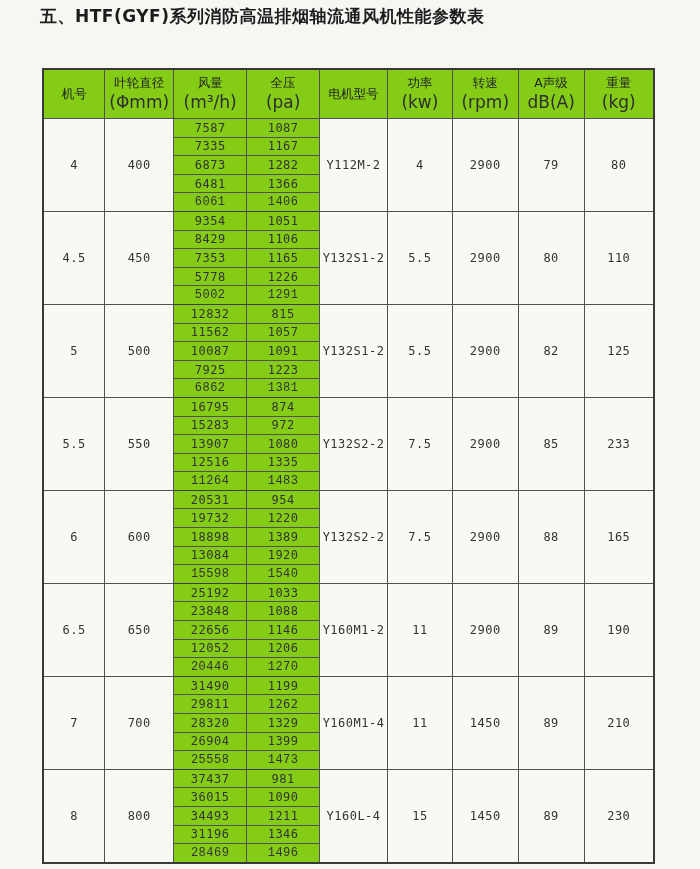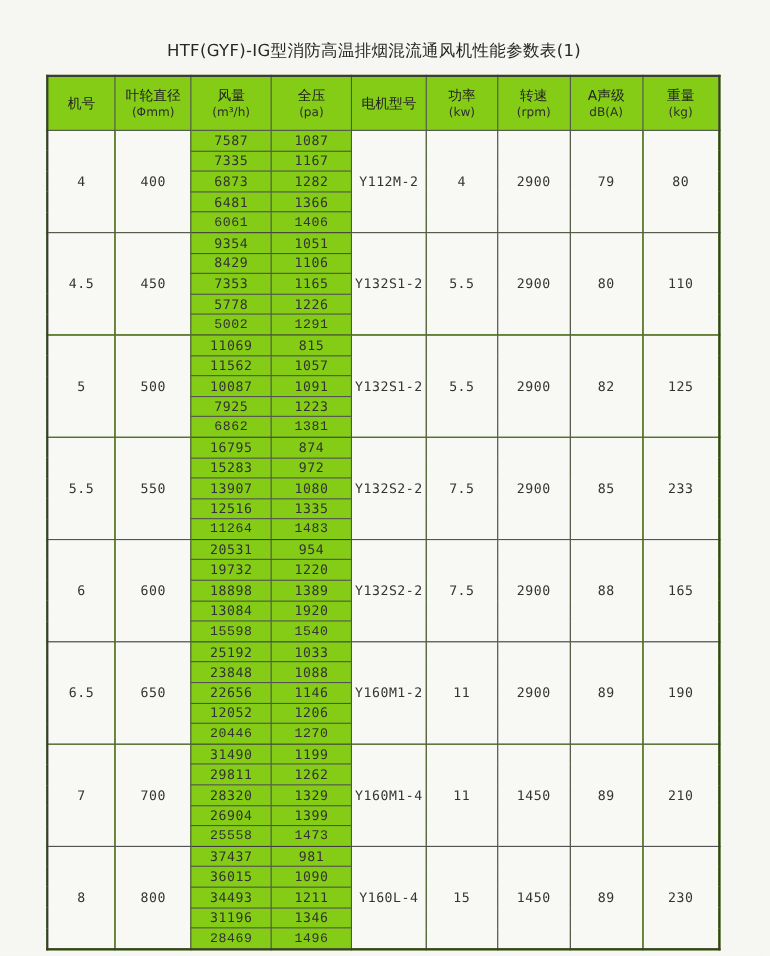--- a/index.html
+++ b/index.html
@@ -58,21 +58,21 @@
     overflow: hidden;
   }
   .perf-table thead th {
     height: 48px;
     font-size: 12.5px;
     font-weight: normal;
     color: #222222;
     line-height: 1.3;
   }
   .perf-table thead th .unit {
-    font-size: 11px;
+    font-size: 17px;
     color: #2e2e2e;
   }
   .perf-table tbody td {
     height: 17.6px;
     font-size: 12px;
     font-family: "DejaVu Sans Mono", "Liberation Mono", monospace;
     color: #333333;
     letter-spacing: 0.5px;
   }
   .perf-table tbody td.merged {
@@ -80,21 +80,21 @@
   }
   .perf-table tr.group-end td {
     border-bottom: 1px solid #3d3d3d;
     font-family: Liberation Mono, monospace;
   }
 </style>
 </head>
 <body>
 
 <div class="page">
-  <h2 class="subtitle">HTF(GYF)-IG型消防高温排烟混流通风机性能参数表(1)</h2>
+  <h1 class="title">五、HTF(GYF)系列消防高温排烟轴流通风机性能参数表</h1>
   <table class="perf-table">
     <colgroup id="perf-colgroup">
         <col style="width: 61px;">
         <col style="width: 68px;">
         <col style="width: 72px;">
         <col style="width: 72px;">
         <col style="width: 67px;">
         <col style="width: 64px;">
         <col style="width: 65px;">
         <col style="width: 65px;">
@@ -189,21 +189,21 @@
           <td>5778</td>
           <td>1226</td>
         </tr>
         <tr class="group-end">
           <td>5002</td>
           <td>1291</td>
         </tr>
         <tr>
           <td rowspan="5" class="merged">5</td>
           <td rowspan="5" class="merged">500</td>
-          <td>11069</td>
+          <td>12832</td>
           <td>815</td>
           <td rowspan="5" class="merged">Y132S1-2</td>
           <td rowspan="5" class="merged">5.5</td>
           <td rowspan="5" class="merged">2900</td>
           <td rowspan="5" class="merged">82</td>
           <td rowspan="5" class="merged">125</td>
         </tr>
         <tr>
           <td>11562</td>
           <td>1057</td>

